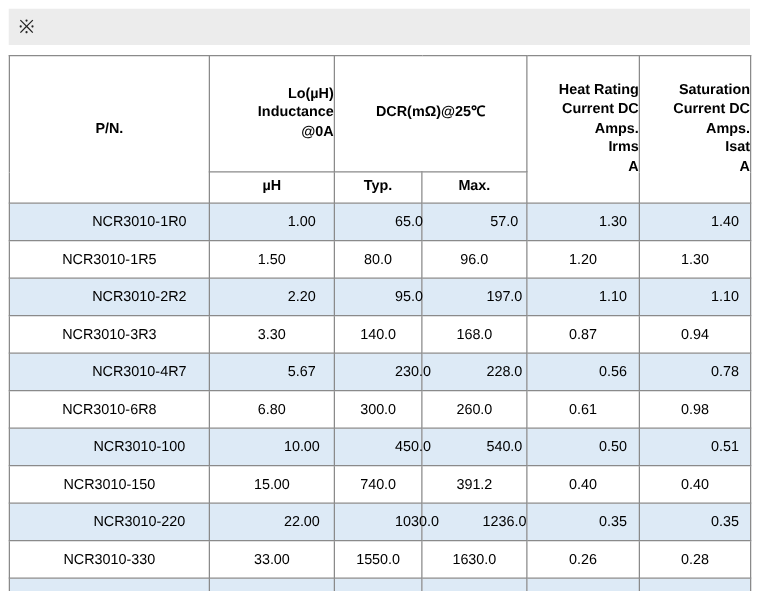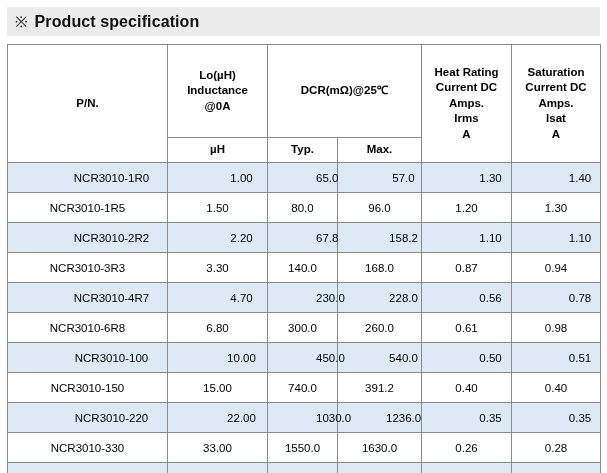--- a/index.html
+++ b/index.html
@@ -79,30 +79,29 @@
   }
   td.pn {
     text-align: center;
   }
   col.c-pn { width: 160px; }
   col.c-ind { width: 100px; }
   col.c-typ { width: 70px; }
   col.c-max { width: 84px; }
   col.c-irms { width: 90px; }
   col.c-isat { width: 89px; }
-  .hdr-line { display: block; }
+  .hdr-line { display: block; text-align: right; }
 </style>
 </head>
 <body>
 
 <div class="page">
 
   <div class="title-bar">
     <span class="title-mark">※</span>
-    <span class="title-text">Product specification</span>
   </div>
 
   <table class="spec">
     <colgroup>
       <col class="c-pn">
         <col class="c-ind">
         <col class="c-typ">
         <col class="c-max">
         <col class="c-irms">
         <col class="c-isat">
@@ -150,36 +149,36 @@
           <td class="pn">NCR3010-1R5</td>
           <td>1.50</td>
           <td>80.0</td>
           <td>96.0</td>
           <td>1.20</td>
           <td>1.30</td>
         </tr>
         <tr class="alt">
           <td class="pn">NCR3010-2R2</td>
           <td>2.20</td>
-          <td>67.8</td>
-          <td>158.2</td>
+          <td>95.0</td>
+          <td>197.0</td>
           <td>1.10</td>
           <td>1.10</td>
         </tr>
         <tr>
           <td class="pn">NCR3010-3R3</td>
           <td>3.30</td>
           <td>140.0</td>
           <td>168.0</td>
           <td>0.87</td>
           <td>0.94</td>
         </tr>
         <tr class="alt">
           <td class="pn">NCR3010-4R7</td>
-          <td>4.70</td>
+          <td>5.67</td>
           <td>230.0</td>
           <td>228.0</td>
           <td>0.56</td>
           <td>0.78</td>
         </tr>
         <tr>
           <td class="pn">NCR3010-6R8</td>
           <td>6.80</td>
           <td>300.0</td>
           <td>260.0</td>

